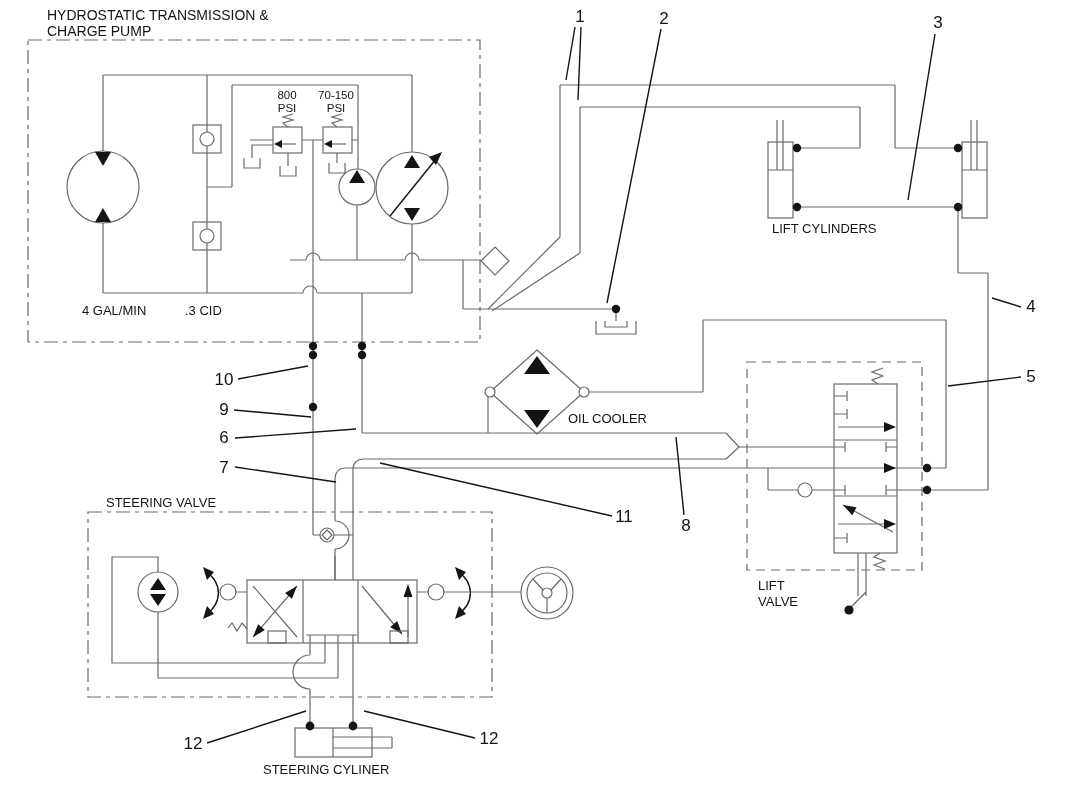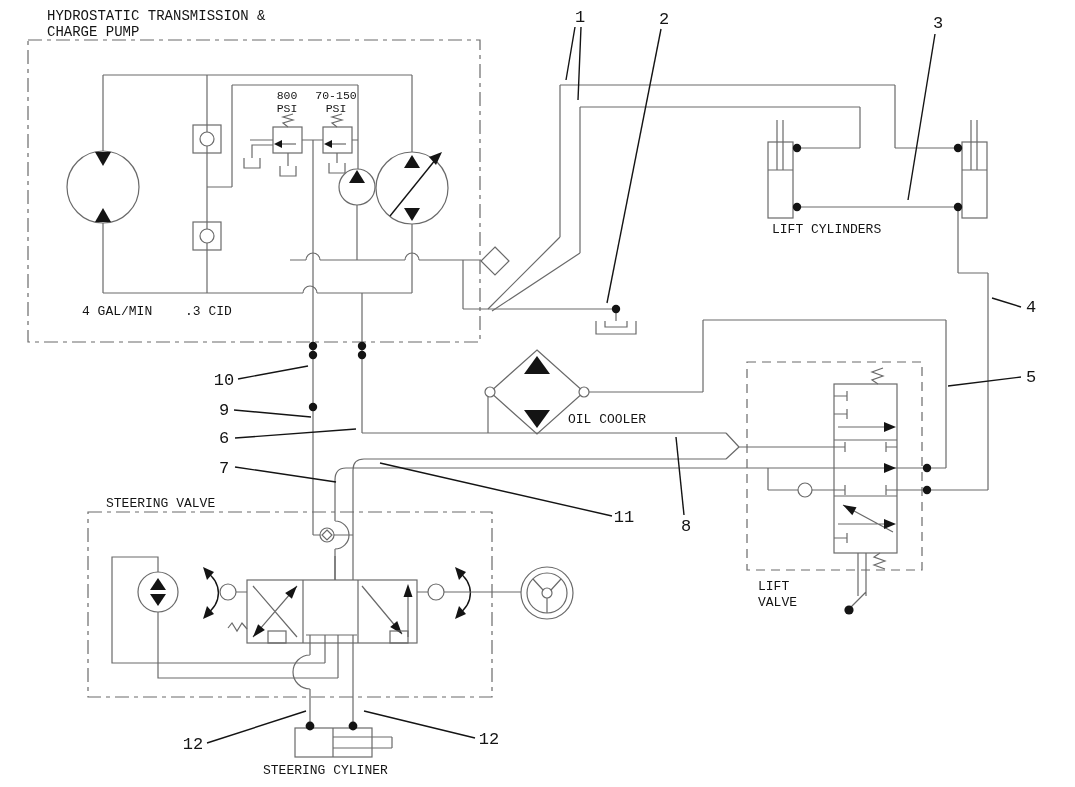--- a/index.html
+++ b/index.html
@@ -1,17 +1,17 @@
 <!DOCTYPE html>
 <html><head>
 <meta charset="utf-8">
 <style>
   html,body{margin:0;padding:0;background:#fff;}
   #stage{position:relative;width:1075px;height:787px;background:#fff;overflow:hidden;
-         font-family:Liberation Mono, monospace;}
+         font-family:Liberation Sans, sans-serif;}
   svg{position:absolute;left:0;top:0;}
   .ln{stroke:#6a6a6a;stroke-width:1.2;fill:none;}
   .lnf{stroke:#6a6a6a;stroke-width:1.2;fill:#ffffff;}
   .dash1{stroke:#6a6a6a;stroke-width:1.2;fill:none;stroke-dasharray:14 5 4 5;}
   .dash2{stroke:#6a6a6a;stroke-width:1.2;fill:none;stroke-dasharray:9 6;}
   .fb{fill:#141414;stroke:none;}
   .ld{stroke:#141414;stroke-width:1.4;fill:none;}
   .t14{font-size:14px;fill:#141414;}
   .t13{font-size:13px;fill:#141414;}
   .t11{font-size:11.5px;fill:#141414;text-anchor:middle;}

